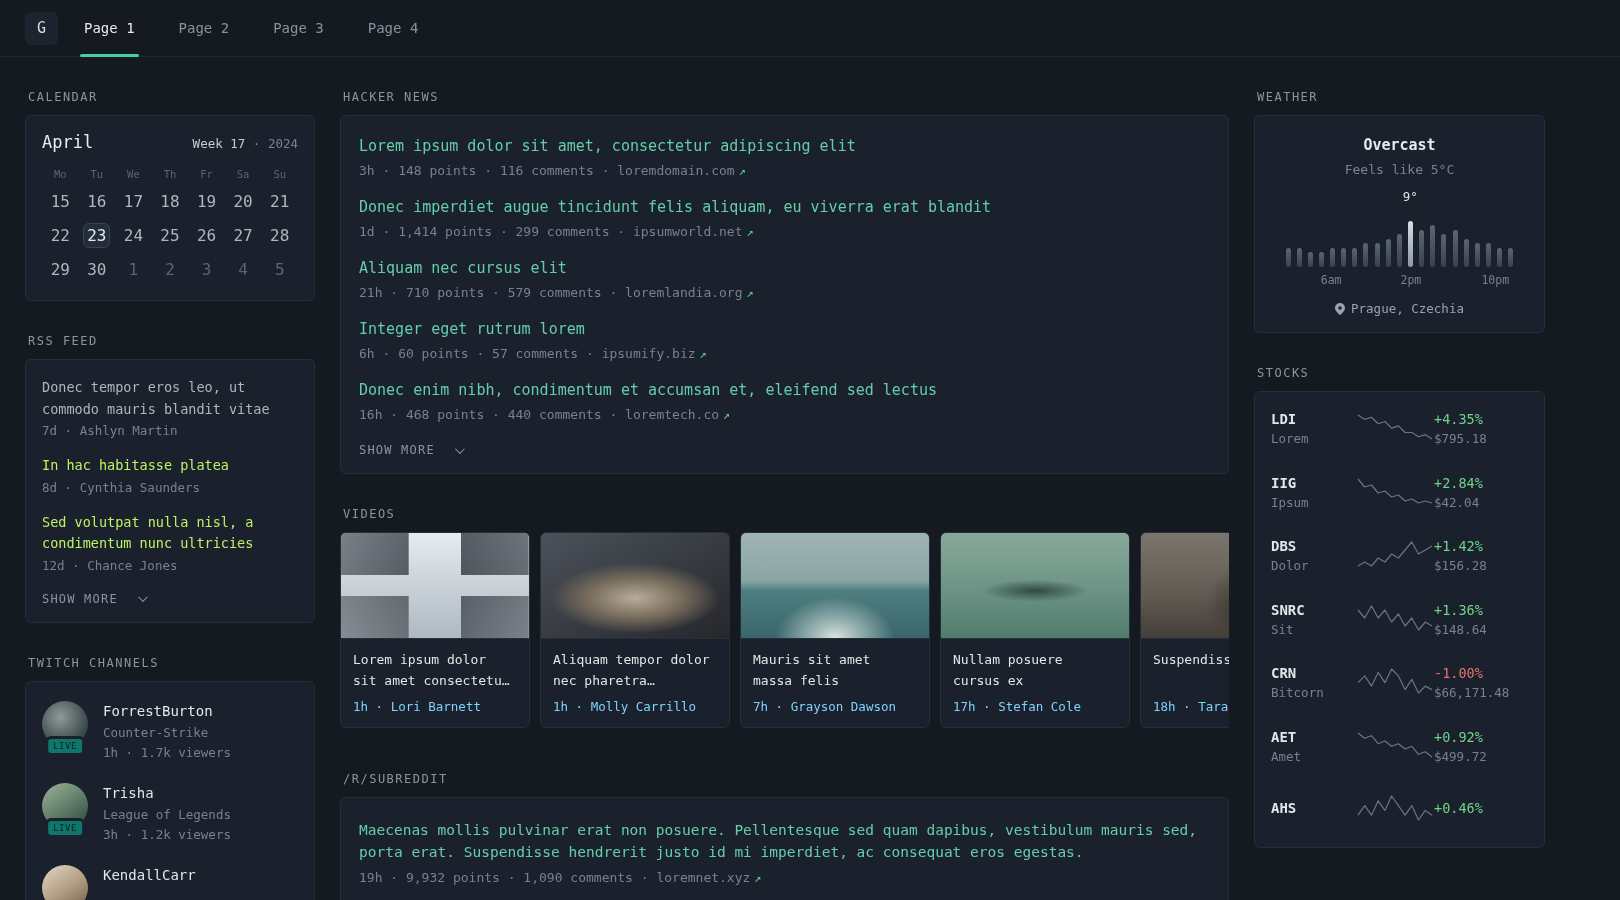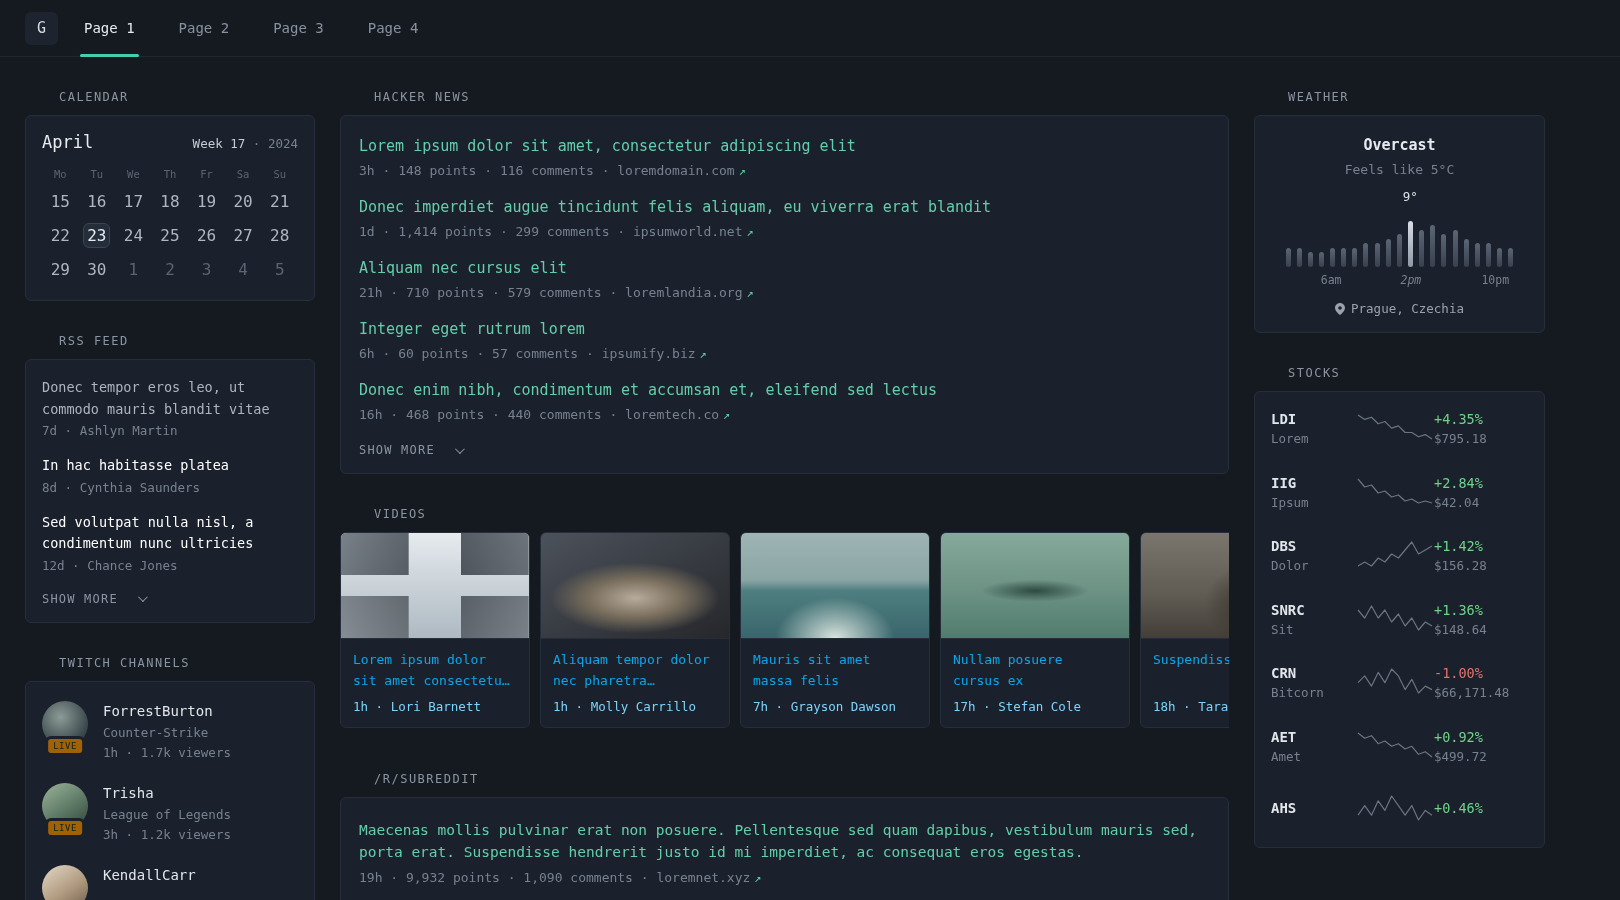--- a/index.html
+++ b/index.html
@@ -15,57 +15,57 @@
   .tabs{display:flex;gap:44px;height:57px}
   .tab{position:relative;display:flex;align-items:center;color:#8792a0;font-size:14px;cursor:pointer}
   .tab.active{color:#e7eaee}
   .tab.active::after{content:"";position:absolute;left:-4px;right:-4px;bottom:0;height:3px;border-radius:2px;background:#43cfae}
 
   
   .content{display:flex;gap:25px;padding-left:25px;align-items:flex-start}
   .col-left{width:290px;flex:none}
   .col-mid{width:889px;flex:none}
   .col-right{width:291px;flex:none}
-  .sec-title{font-size:12px;font-weight:normal;letter-spacing:1.5px;color:#8b94a2;margin:33px 0 11px 34px;text-transform:uppercase}
+  .sec-title{font-size:12px;font-weight:normal;letter-spacing:1.5px;color:#8b94a2;margin:33px 0 11px 3px;text-transform:uppercase}
   .card{background:#1a212c;border:1px solid #252e3a;border-radius:6px}
 
   
   .cal-card{padding:16px 16px 18px}
   .cal-head{display:flex;justify-content:space-between;align-items:baseline;margin-bottom:16px}
   .cal-month{font-size:17px;color:#e9ecef}
   .cal-right{font-size:12.5px}
   .cal-week{color:#c6ccd4}
   .cal-sep,.cal-year{color:#78818f}
   .cal-grid{display:grid;grid-template-columns:repeat(7,1fr);row-gap:9px;justify-items:center;align-items:center}
   .cal-dow{font-size:10.5px;color:#5b6472}
   .cal-date{font-size:16px;color:#aeb6c1;width:27px;height:25px;display:flex;align-items:center;justify-content:center;border:1px solid transparent}
   .cal-date.dim{color:#5b6472}
   .cal-date.selected{background:#242d3a;border-color:#3a4452;border-radius:6px;color:#e7eaee}
 
   
   .rss-card{padding:17px 16px 16px}
   .rss-item{margin-bottom:17px}
-  .rss-title{display:block;font-size:13.5px;line-height:1.6;color:#ffffff;cursor:pointer}
+  .rss-title{display:block;font-size:13.5px;line-height:1.6;color:#bef264;cursor:pointer}
   .rss-item.read .rss-title{color:#aeb5bf}
   .rss-meta{margin-top:3px;font-size:12.5px;color:#78818f}
   .show-more{display:inline-flex;align-items:center;gap:20px;font-size:12px;letter-spacing:1.2px;color:#8b94a2;
              background:none;border:none;font-family:inherit;cursor:pointer;padding:0;margin-top:2px}
   .chev{width:7px;height:7px;border-right:1.5px solid #8b94a2;border-bottom:1.5px solid #8b94a2;
         transform:rotate(45deg) translateY(-2px);display:inline-block}
 
   
   .tw-card{padding:19px 16px}
   .tw-item{display:flex;gap:15px;margin-bottom:23px;cursor:pointer}
   .tw-item:last-child{margin-bottom:0}
   .tw-avatar-wrap{position:relative;flex:none;width:46px;height:46px}
   .tw-avatar{display:block;width:46px;height:46px;border-radius:50%}
   .av-1{background:radial-gradient(circle at 40% 35%,#8d9b97,#39464a 70%,#232c31)}
   .av-2{background:linear-gradient(145deg,#9db39b 0%,#5d7a66 55%,#2f4238)}
   .av-3{background:linear-gradient(145deg,#e3d9c8 0%,#b09a7f 55%,#6c5b49)}
-  .tw-live{position:absolute;left:50%;bottom:-9px;transform:translateX(-50%);background:#a16207;color:#0c231c;
+  .tw-live{position:absolute;left:50%;bottom:-9px;transform:translateX(-50%);background:#0f766e;color:#0c231c;
            font-size:9px;letter-spacing:.5px;padding:2px 5px;border-radius:6px;border:3px solid #1a212c}
   .tw-info span{display:block}
   .tw-name{font-size:14px;color:#e2e6eb;padding-top:2px}
   .tw-cat{font-size:12.5px;color:#78818f;margin-top:6px}
   .tw-meta{font-size:12.5px;color:#78818f;margin-top:5px}
 
   
   .hn-card{padding:20px 18px 16px}
   .sub-card{padding:21px 18px 22px}
   .feed-item{margin-bottom:19px}
@@ -76,21 +76,21 @@
   .ext-arrow{color:#64cda9;margin-left:4px;font-size:12px}
   .sub-card .feed-item{margin-bottom:0}
   .sec-title.lg-gap{margin-top:44px}
 
   
   .videos-row{display:flex;gap:10px;overflow:hidden}
   .video-card{width:190px;flex:none;background:#1a212c;border:1px solid #252e3a;border-radius:6px;overflow:hidden;cursor:pointer}
   .video-card span{display:block}
   .vthumb{height:106px;border-bottom:1px solid #252e3a}
   .vbody{padding:11px 12px 13px}
-  .vtitle{font-size:13px;line-height:1.6;color:#0ea5e9;min-height:42px}
+  .vtitle{font-size:13px;line-height:1.6;color:#e5e5e5;min-height:42px}
   .vmeta{font-size:12.5px;color:#7dd3fc;margin-top:7px}
   .th-cross{background:
      linear-gradient(115deg,#788088,#565d64) left top/36% 40% no-repeat,
      linear-gradient(245deg,#6d747b,#4e555c) right top/36% 40% no-repeat,
      linear-gradient(65deg,#858c93,#62696f) left bottom/36% 40% no-repeat,
      linear-gradient(295deg,#7a8188,#585f66) right bottom/36% 40% no-repeat,
      linear-gradient(180deg,#e6ebee,#aeb9c2)}
   .th-camera{background:radial-gradient(ellipse 60% 45% at 50% 62%,#b7ac9c 0%,#7a6f5d 40%,rgba(0,0,0,0) 75%),
      linear-gradient(150deg,#4c525b 0%,#3a3e45 45%,#26272b 100%)}
   .th-sea{background:radial-gradient(ellipse 45% 55% at 50% 100%,#d8e4de 0%,rgba(216,228,222,0) 70%),
@@ -364,21 +364,21 @@
             <span class="wbar" style="height: 37px;"></span>
             <span class="wbar" style="height: 28px;"></span>
             <span class="wbar" style="height: 24px;"></span>
             <span class="wbar" style="height: 24px;"></span>
             <span class="wbar" style="height: 19px;"></span>
             <span class="wbar" style="height: 19px;"></span>
           </div>
       </div>
       <div class="w-times">
           <span class="w-time" style="left: 20%;">6am</span>
-          <span class="w-time" style="left: 55%; font-style: italic;">2pm</span>
+          <span class="w-time" style="left: 55%;">2pm</span>
           <span class="w-time" style="left: 92%;">10pm</span>
         </div>
       <div class="w-loc">
         <svg class="pin-svg" viewBox="0 0 10 12">
           <path d="M5 0C2.2 0 0 2.2 0 5c0 3.5 5 7 5 7s5-3.5 5-7C10 2.2 7.8 0 5 0zm0 6.8A1.8 1.8 0 1 1 5 3.2a1.8 1.8 0 0 1 0 3.6z"></path>
         </svg>
         <span>Prague, Czechia</span>
       </div>
     </div>
 

